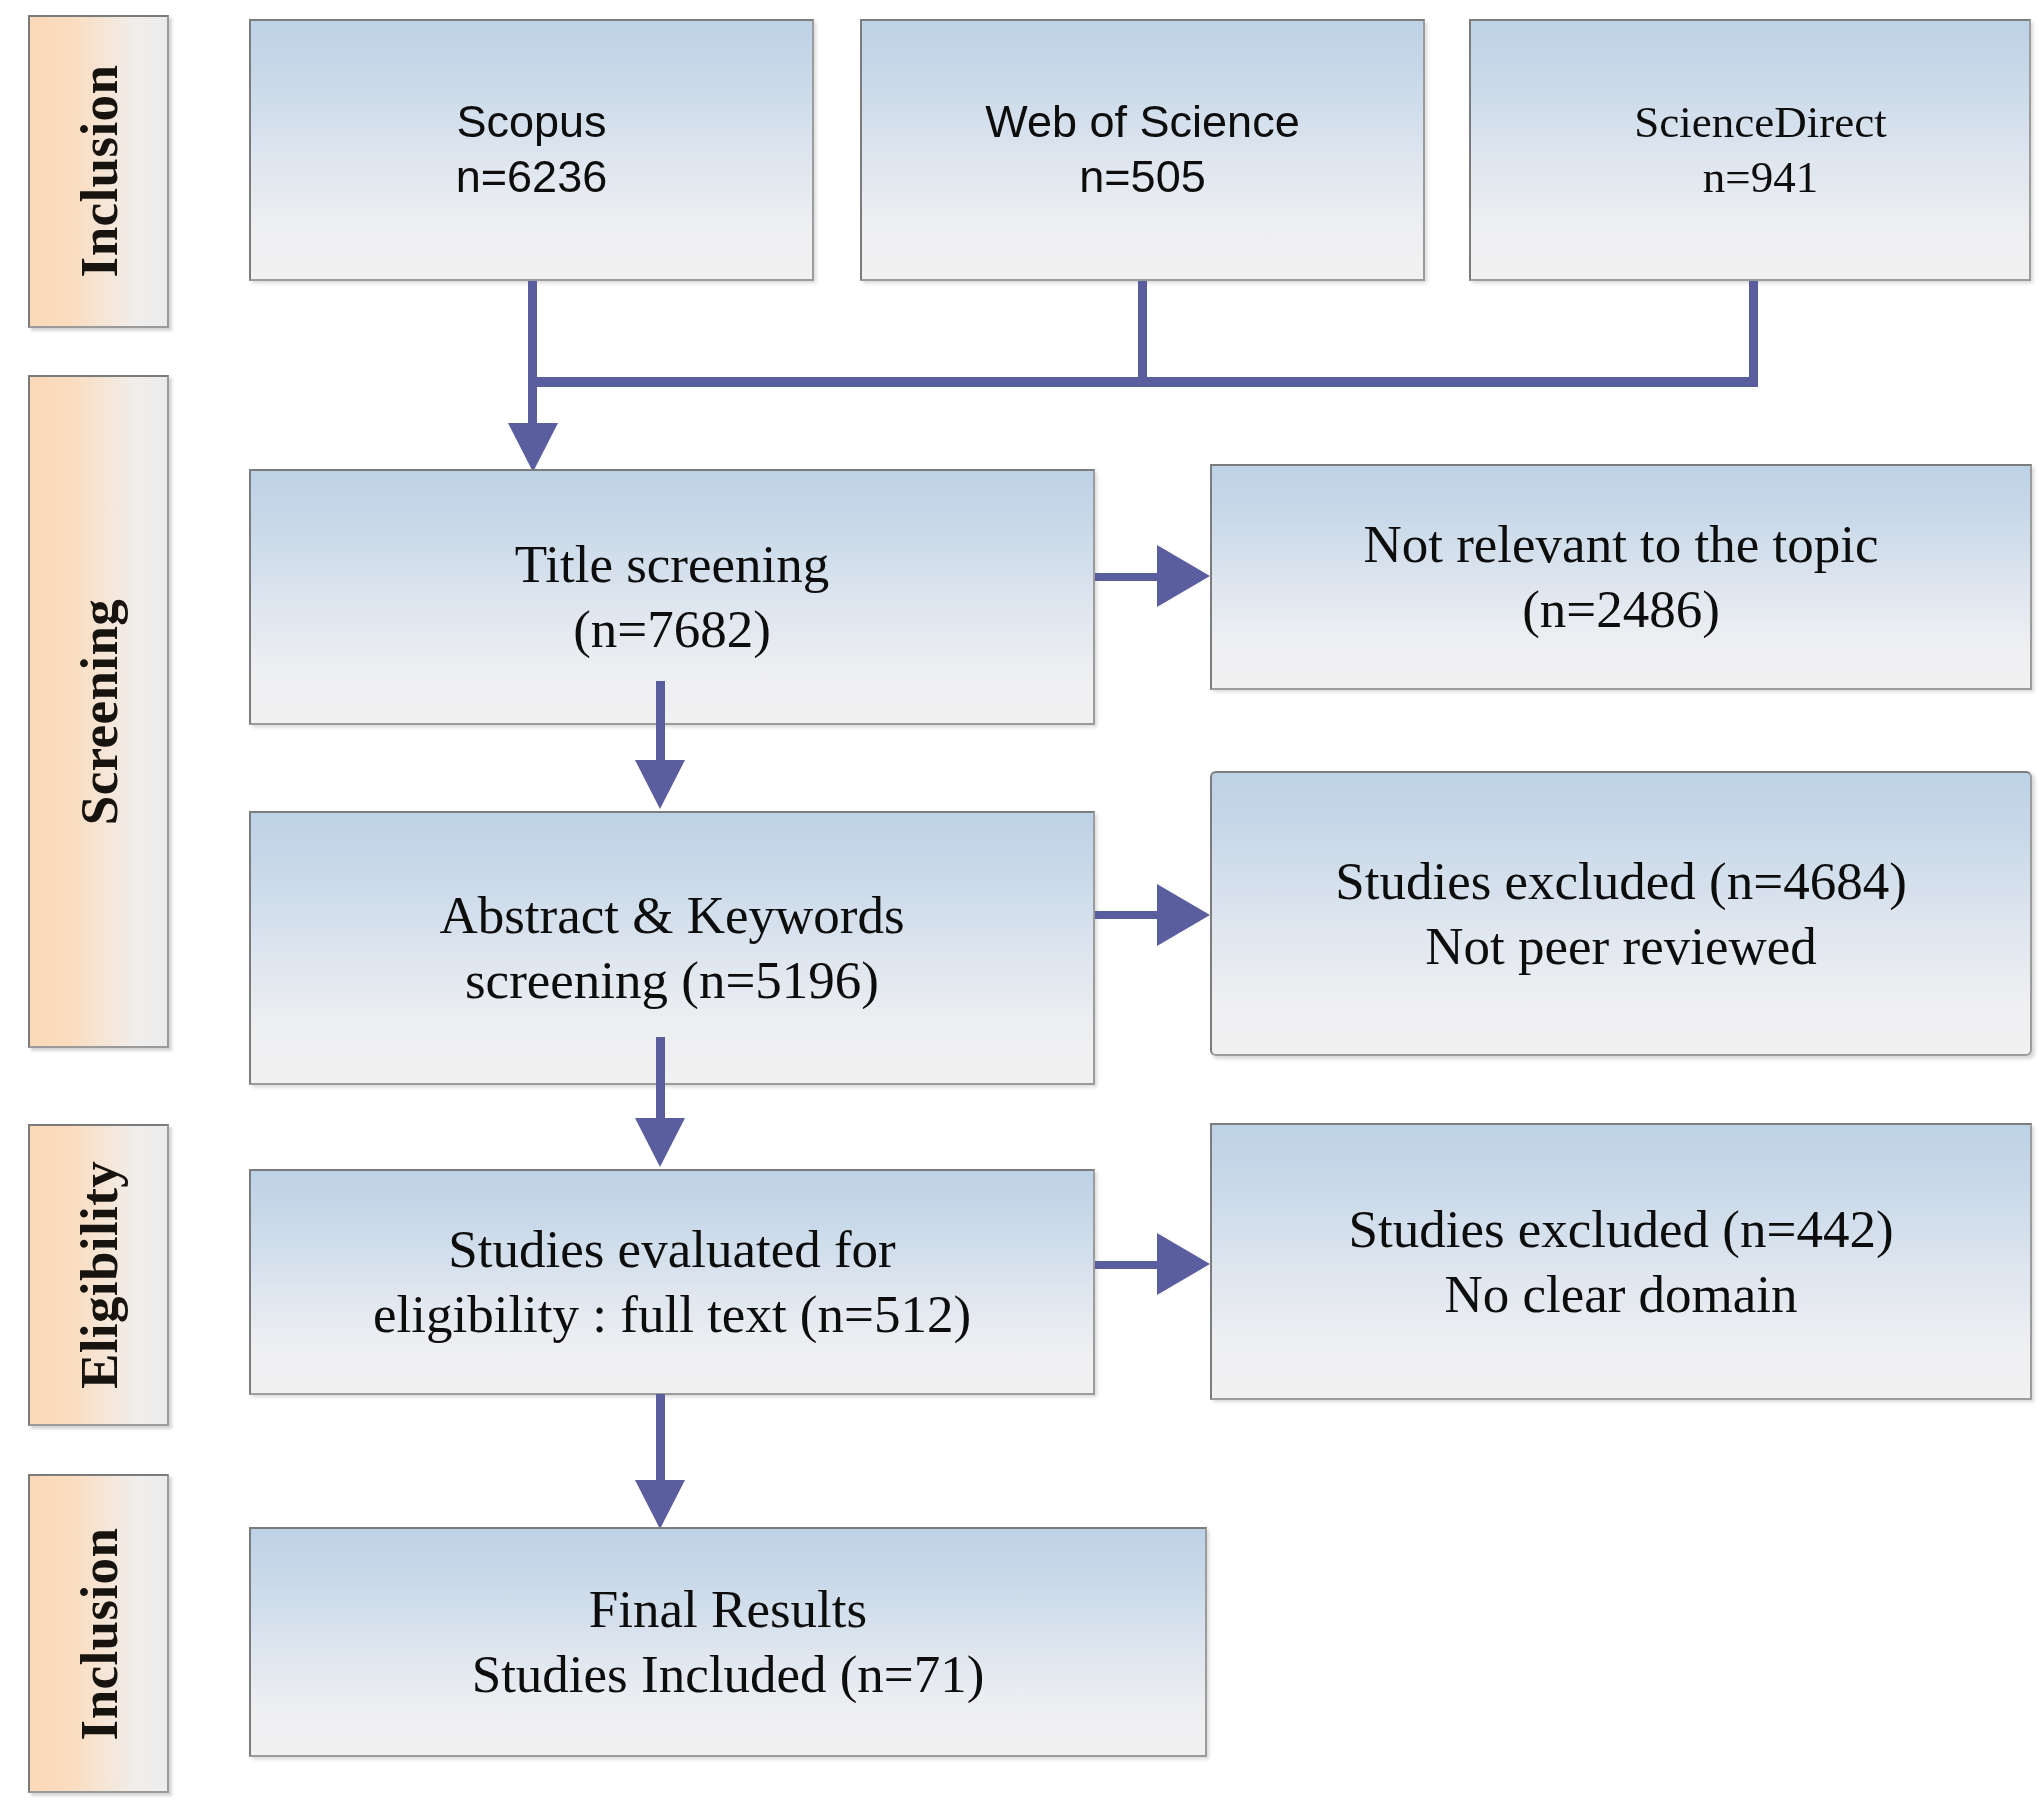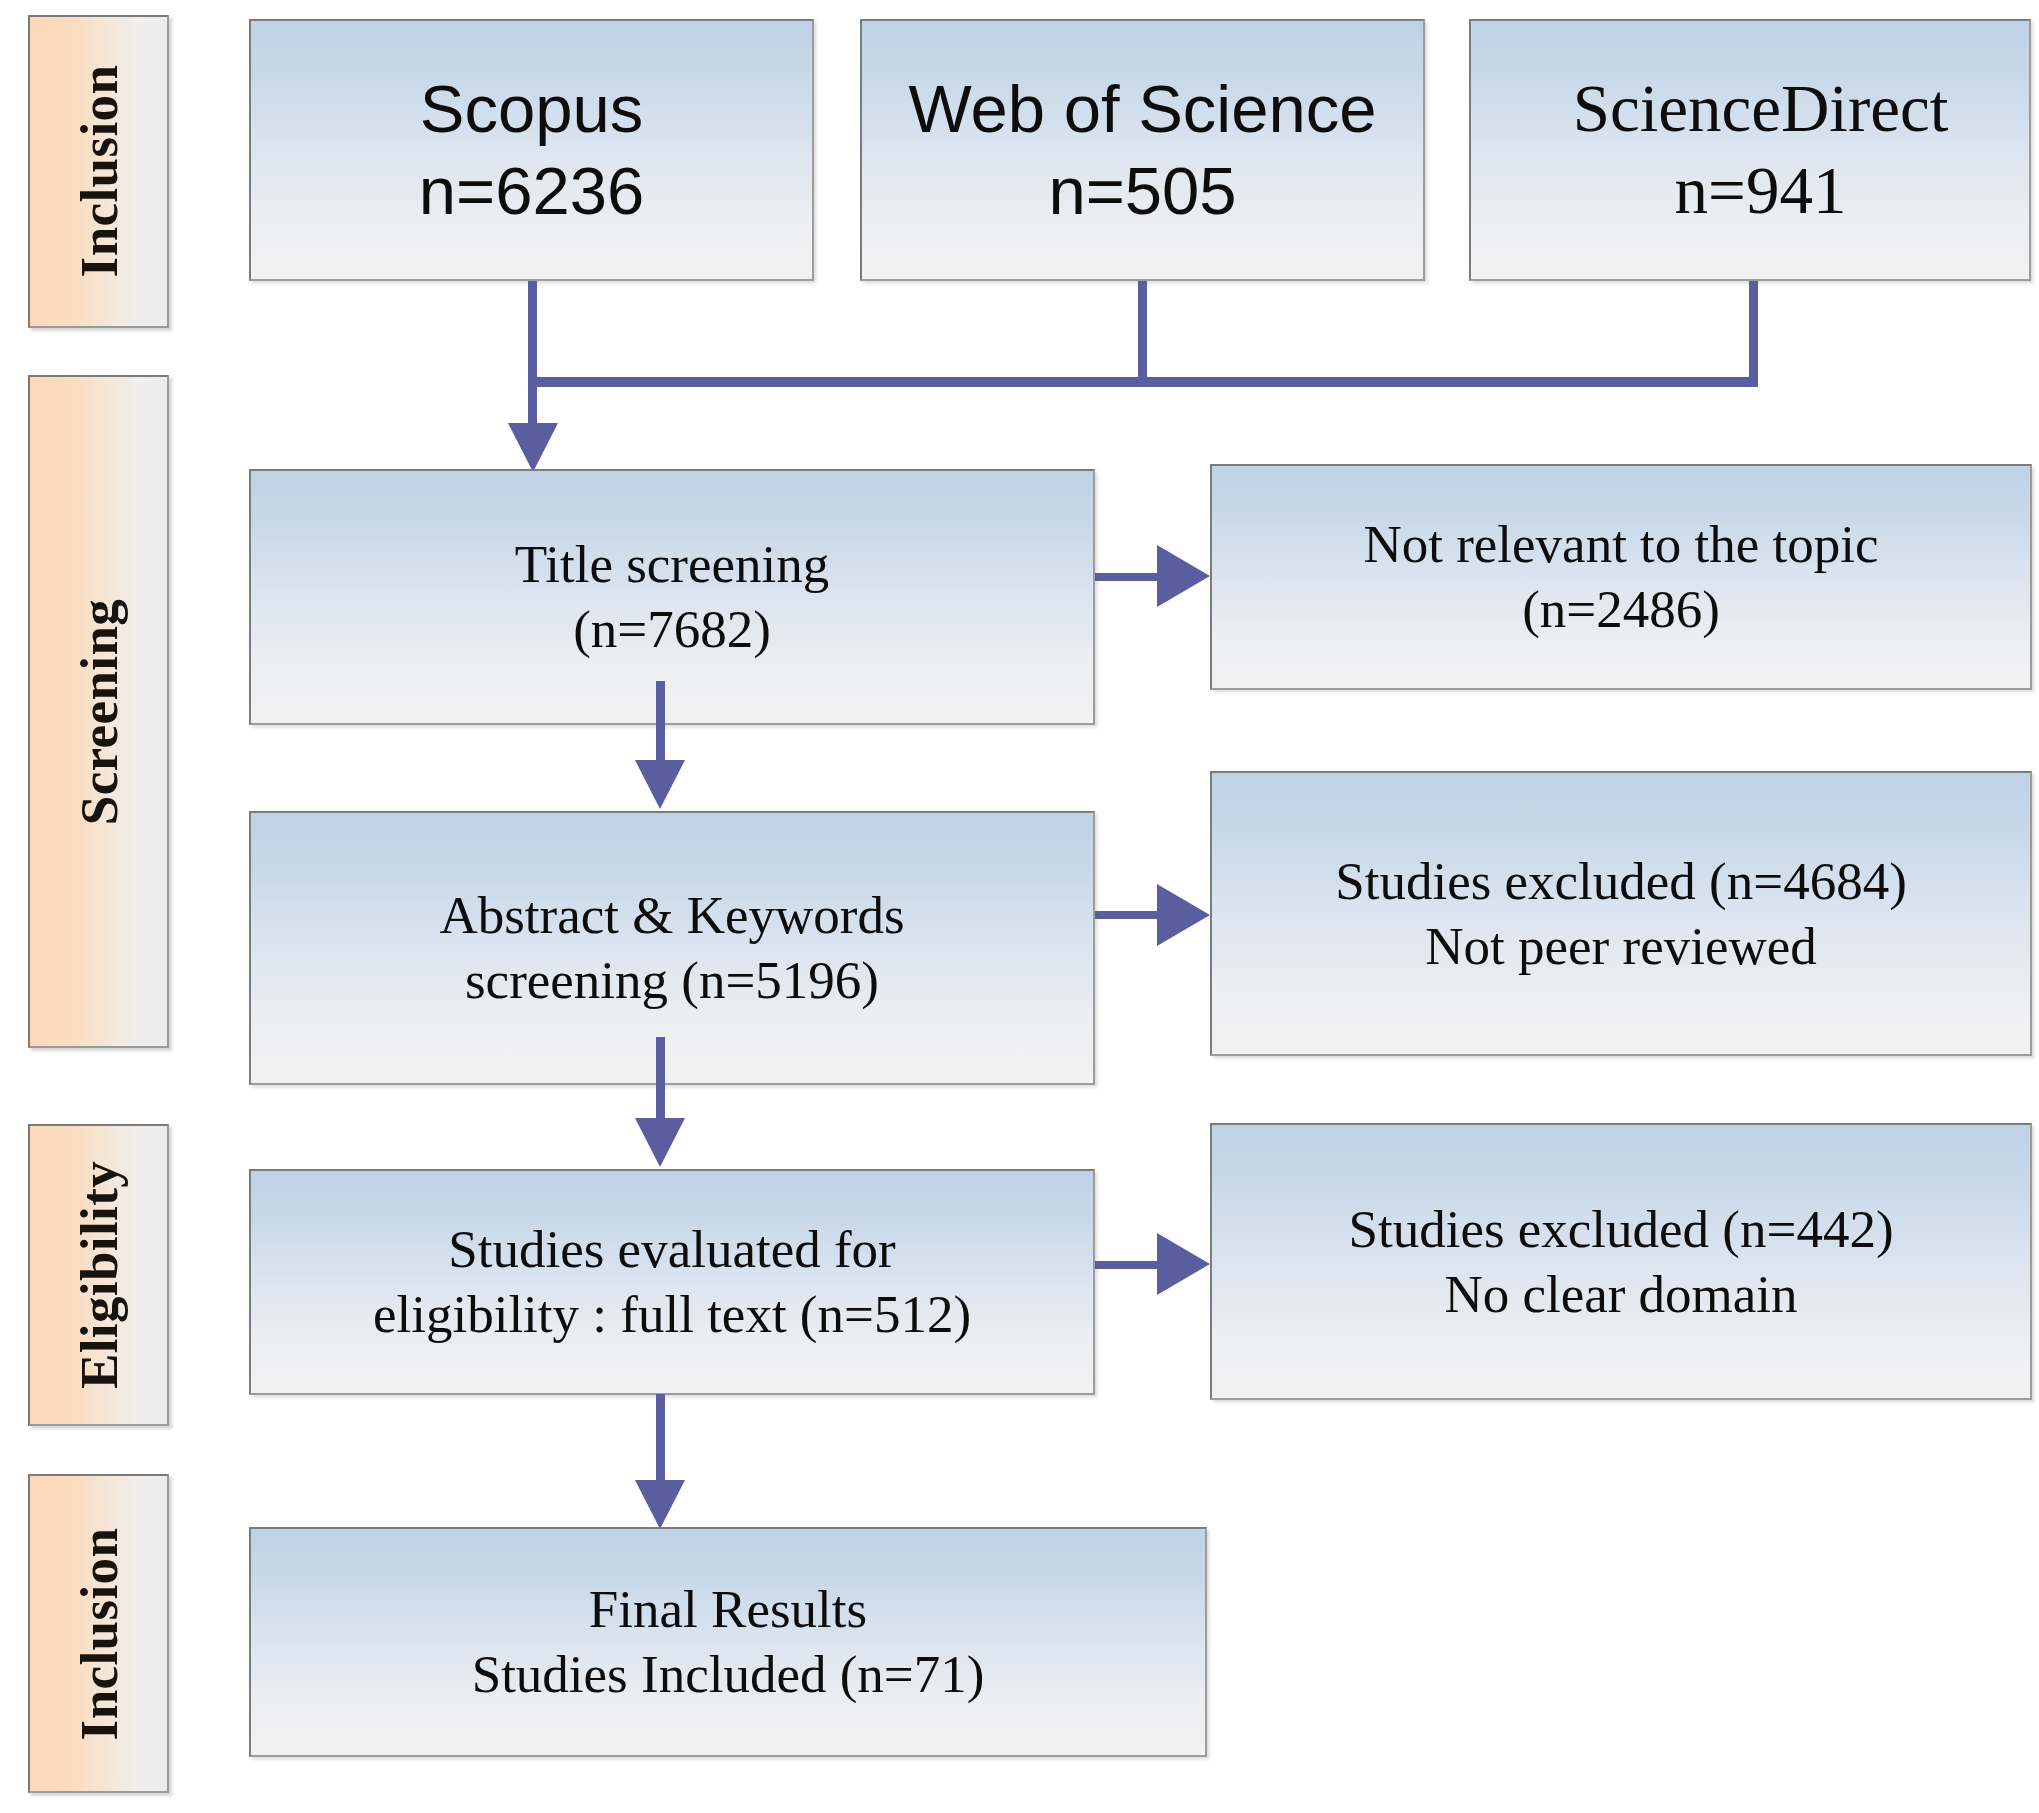--- a/index.html
+++ b/index.html
@@ -44,21 +44,21 @@
   }
   .box .txt{
     font-family:"Liberation Serif",serif;
     font-size:53px;
     line-height:1.22;
     color:#0d0d0d;
     padding:0 12px;
     white-space:pre-line;
   }
   .box.sans .txt{ font-family:"Liberation Sans",sans-serif; }
-  .box.top .txt{ font-size:67px; }
+  .box.top .txt{ font-size:45px; }
 
   
   .vline{position:absolute;background:#5b5e9e;width:7.7px;}
   .hline{position:absolute;background:#5b5e9e;height:7.7px;}
   .hbus{position:absolute;background:#5b5e9e;height:10.2px;}
 
   .arrow-down{
     position:absolute;
     width:0;height:0;
     border-left:25px solid transparent;
@@ -130,21 +130,21 @@
   <div class="arrow-right" style="left:1157px;top:545px;"></div>
 
   <div class="vline" style="left:656px;top:681px;width:9.4px;height:85px;"></div>
   <div class="arrow-down" style="left:635px;top:760px;"></div>
 
   <div class="box" style="left:249px;top:811px;width:846px;height:274px;">
     <span class="txt">Abstract &amp; Keywords
 screening (n=5196)</span>
   </div>
 
-  <div class="box" style="left:1210px;top:771px;width:822px;height:285px;">
+  <div class="box" style="left:1210px;top:771px;width:822px;height:285px;border-radius:6px;">
     <span class="txt">Studies excluded (n=4684)
 Not peer reviewed</span>
   </div>
 
   <div class="hline" style="left:1095px;top:911px;width:68px;height:7.7px;"></div>
   <div class="arrow-right" style="left:1157px;top:884px;"></div>
 
   <div class="vline" style="left:656px;top:1037px;width:9.4px;height:89px;"></div>
   <div class="arrow-down" style="left:635px;top:1118px;"></div>
 

